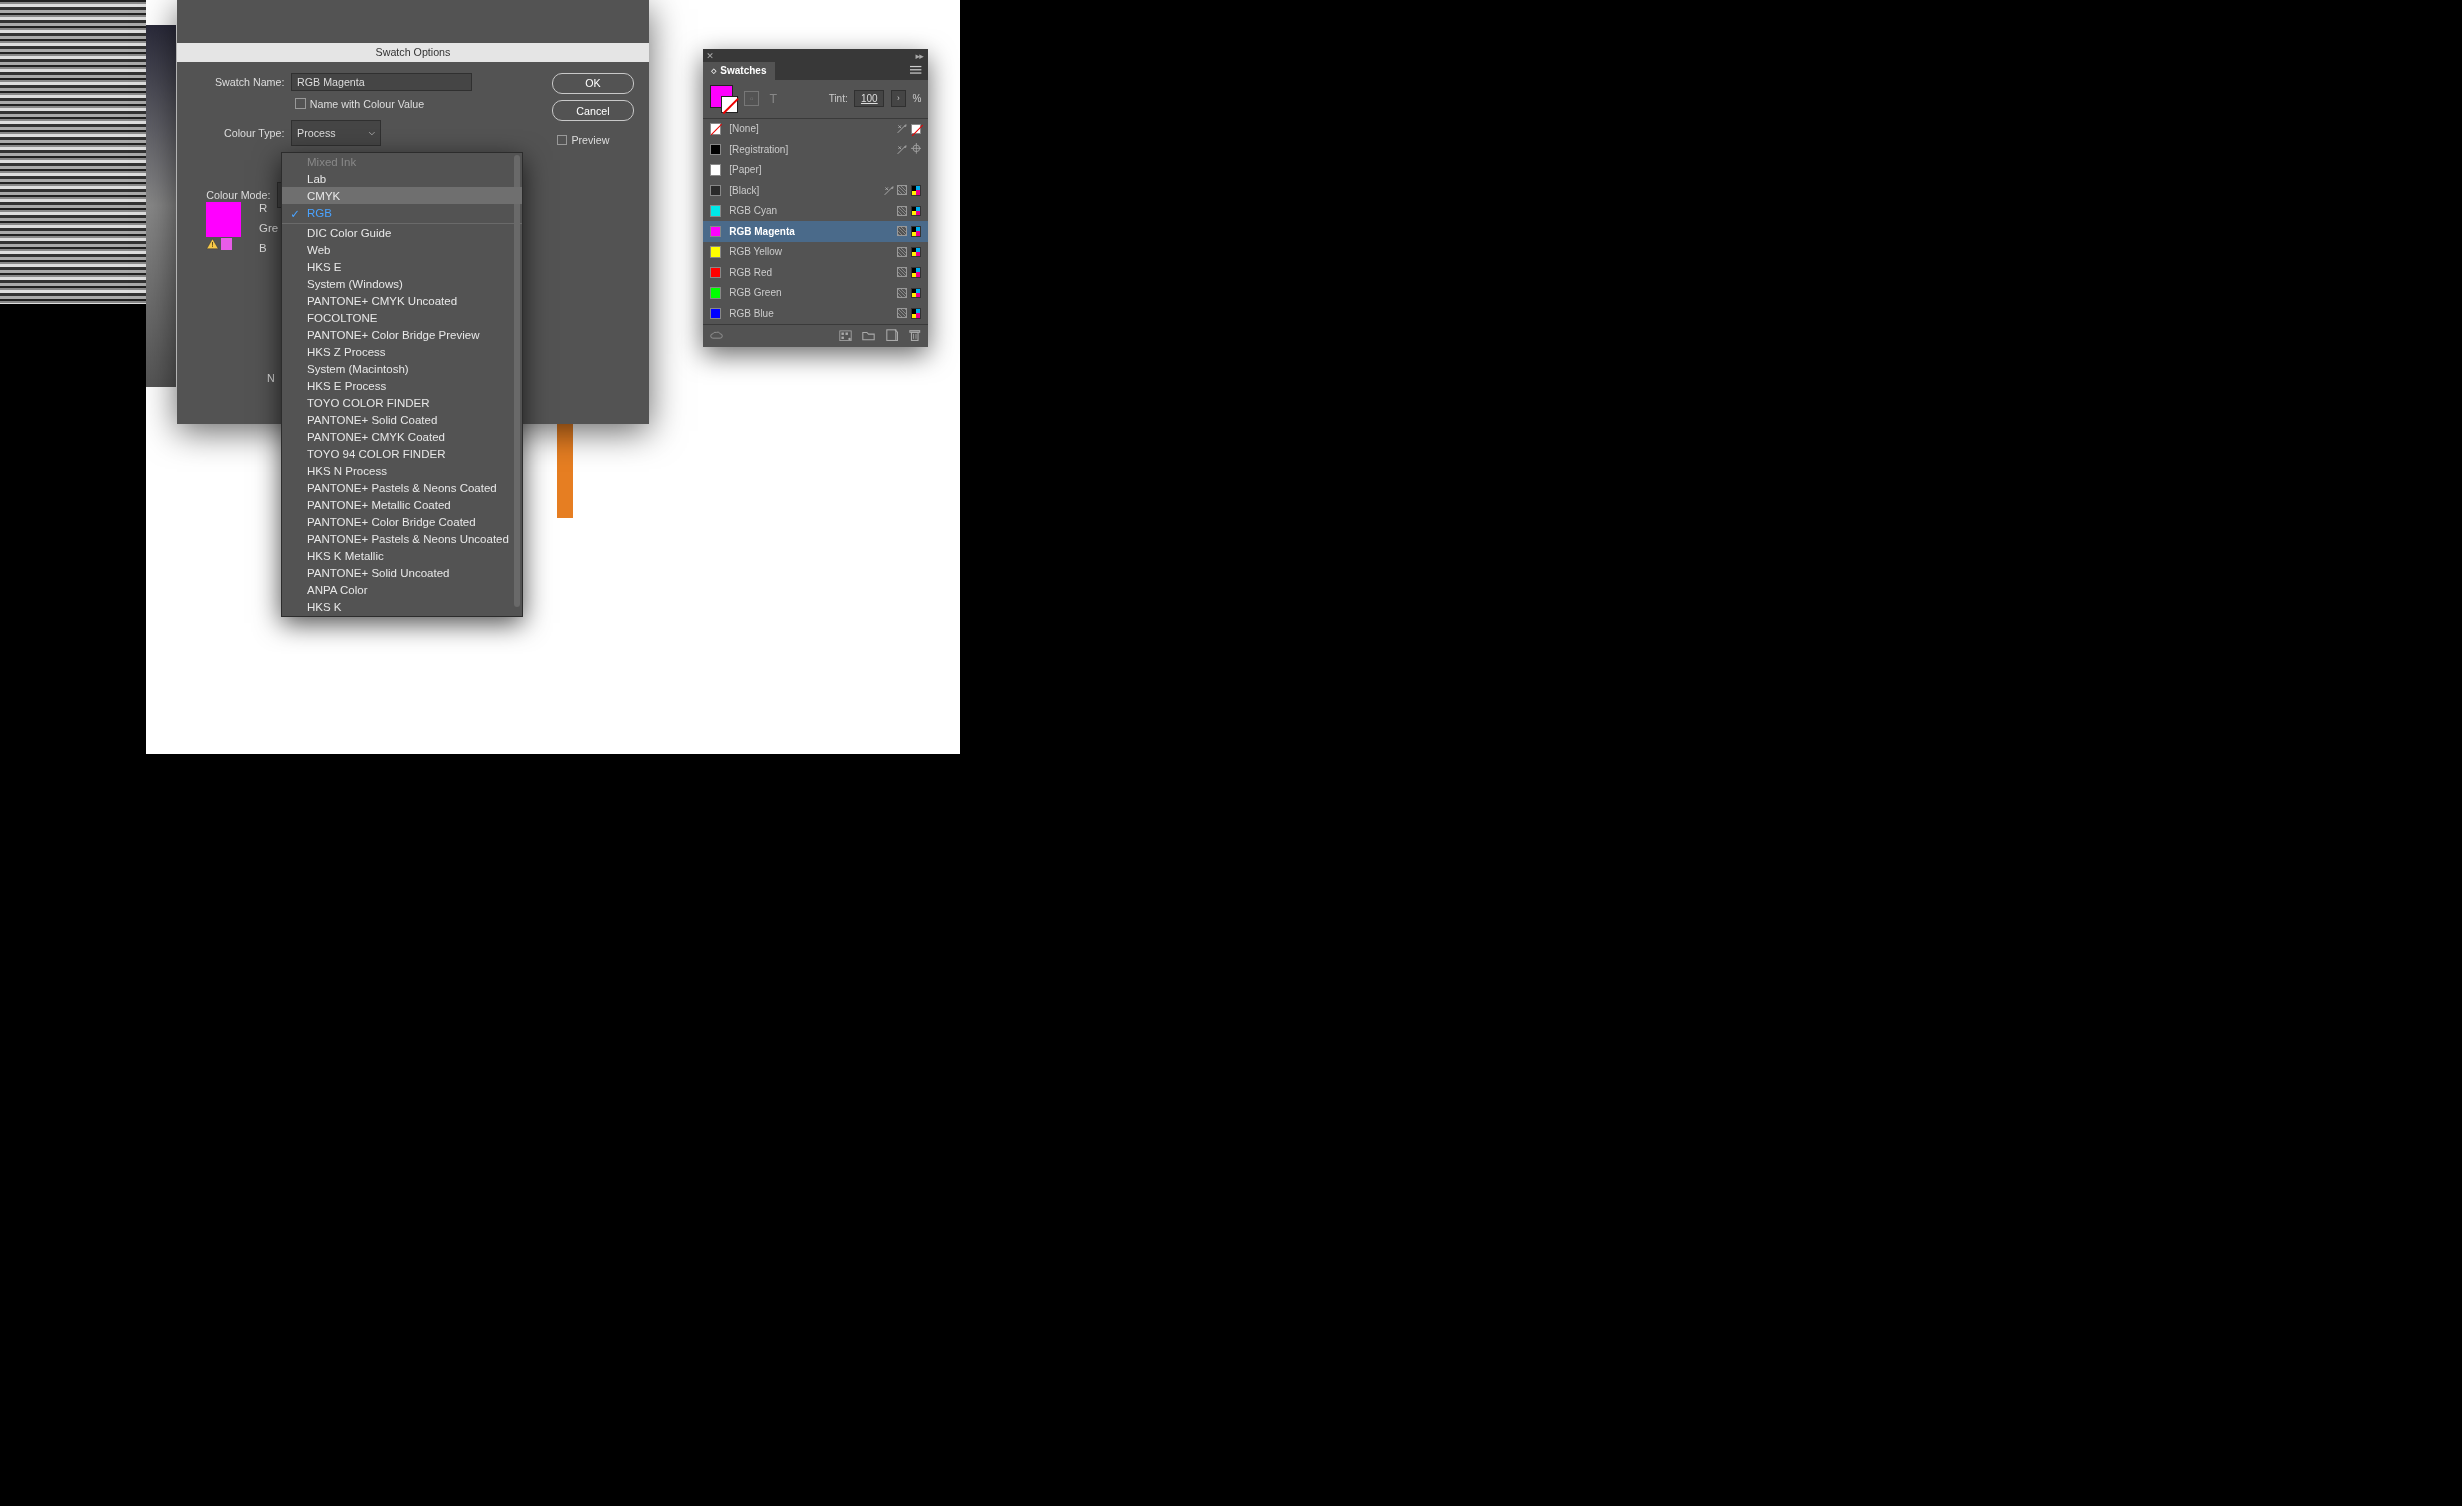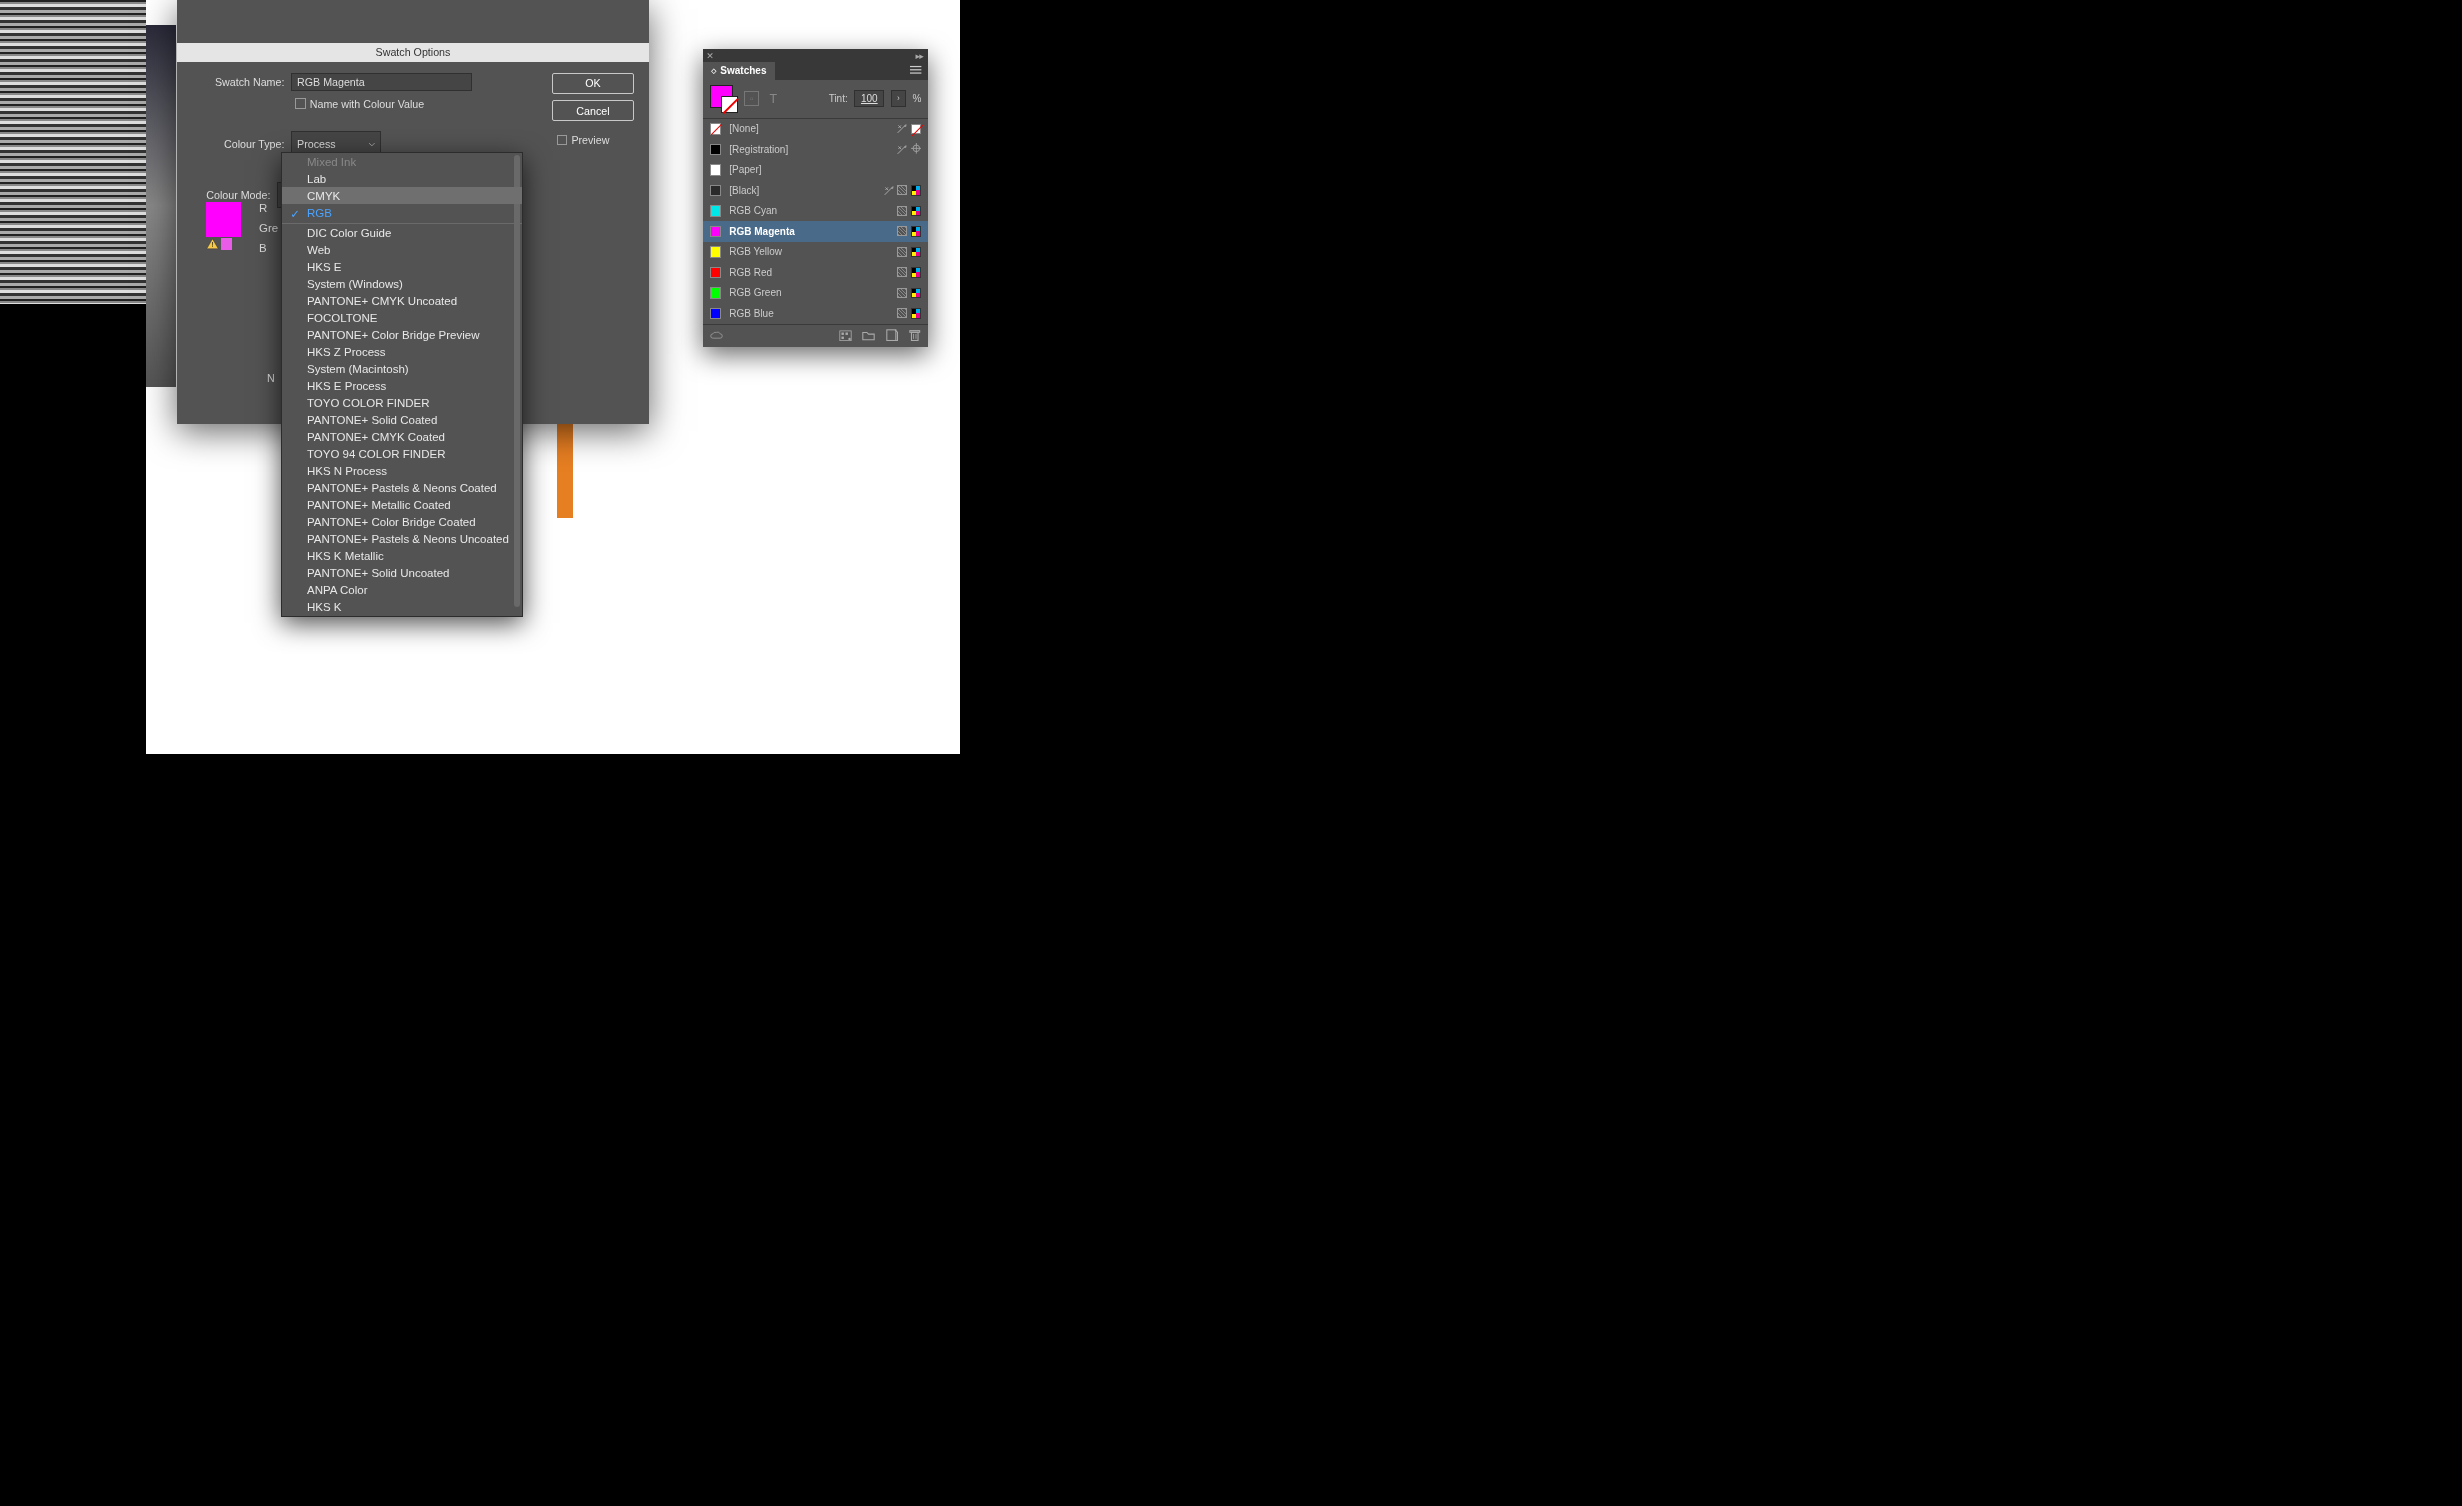--- a/index.html
+++ b/index.html
@@ -9,21 +9,21 @@
   
   .dialog { position: absolute; left: 177px; top: 0; width: 472px; background: #535353; color: #ddd; font-size: 10.7px; box-shadow: 0 8.2px 33px rgba(0,0,0,0.6); }
   .dialog-title { background: #e5e5e5; color: #333; text-align: center; padding: 3.3px 0; font-size: 10.7px; margin-top: 43px; }
   .dialog-body { padding: 11.5px 15px 15px 15px; position: relative; min-height: 362px; }
   .row { display: flex; align-items: center; margin-bottom: 6.6px; }
   .lbl { text-align: right; padding-right: 6.6px; }
   .input { background: #454545; border: 0.8px solid #303030; color: #ddd; padding: 2.5px 5px; font-size: 10.7px; height: 18px; }
   .select { background: #454545; border: 0.8px solid #303030; color: #ddd; padding: 1.6px 5px; font-size: 10.7px; position: relative; display: flex; align-items: center; justify-content: space-between; height: 26px; }
   .select .chev { font-size: 8.2px; margin-left: 5px; }
   .checkbox { width: 10.7px; height: 10.7px; border: 0.8px solid #999; background: #535353; display: inline-block; vertical-align: middle; margin-right: 4.1px; }
-  .btn { border: 1.2px solid #c8c8c8; border-radius: 2px; background: transparent; color: #fff; padding: 3.3px 0; width: 82px; text-align: center; margin-bottom: 6.6px; cursor: pointer; font-size: 10.7px;}
+  .btn { border: 1.2px solid #c8c8c8; border-radius: 10px; background: transparent; color: #fff; padding: 3.3px 0; width: 82px; text-align: center; margin-bottom: 6.6px; cursor: pointer; font-size: 10.7px;}
   .right-col { position: absolute; right: 15px; top: 11.5px; display: flex; flex-direction: column; align-items: center; }
   .preview-row { display: flex; align-items: center; margin-top: 6.6px; margin-left:-20px; }
   
   .swatch-preview { position: absolute; left: 29px; top: 140px; }
   .big-swatch { width: 35px; height: 35px; background: #ff00ff; }
   .warn-row { display: flex; align-items: center; margin-top: 1.6px; }
   .warn-icon { width: 13px; height: 11.5px; }
   .small-sw { width: 11.5px; height: 11.5px; background: #e85ce8; margin-left: 1.6px; }
   
   .slider-labels { position: absolute; left: 82px; top: 140px; color: #ddd; font-size: 11.5px; }
@@ -105,21 +105,21 @@
     </div>
 
     <div class="row">
       <div class="lbl" style="width:99px;">Swatch Name:</div>
       <input class="input" style="width: 181px;" value="RGB Magenta">
     </div>
     <div class="row" style="padding-left:103px;">
       <span class="checkbox"></span>
       <span>Name with Colour Value</span>
     </div>
-    <div class="row" style="margin-top:21px;">
+    <div class="row" style="margin-top:10px;">
       <div class="lbl" style="width:99px;">Colour Type:</div>
       <div class="select" style="width:90px;">
         <span>Process</span>
         <span class="chev">⌵</span>
       </div>
     </div>
 
     <div class="colour-mode-select row">
       <div class="lbl" style="width:0px; margin-left:-99px; width:99px;">Colour Mode:</div>
       <div class="select" style="width:238px;">

